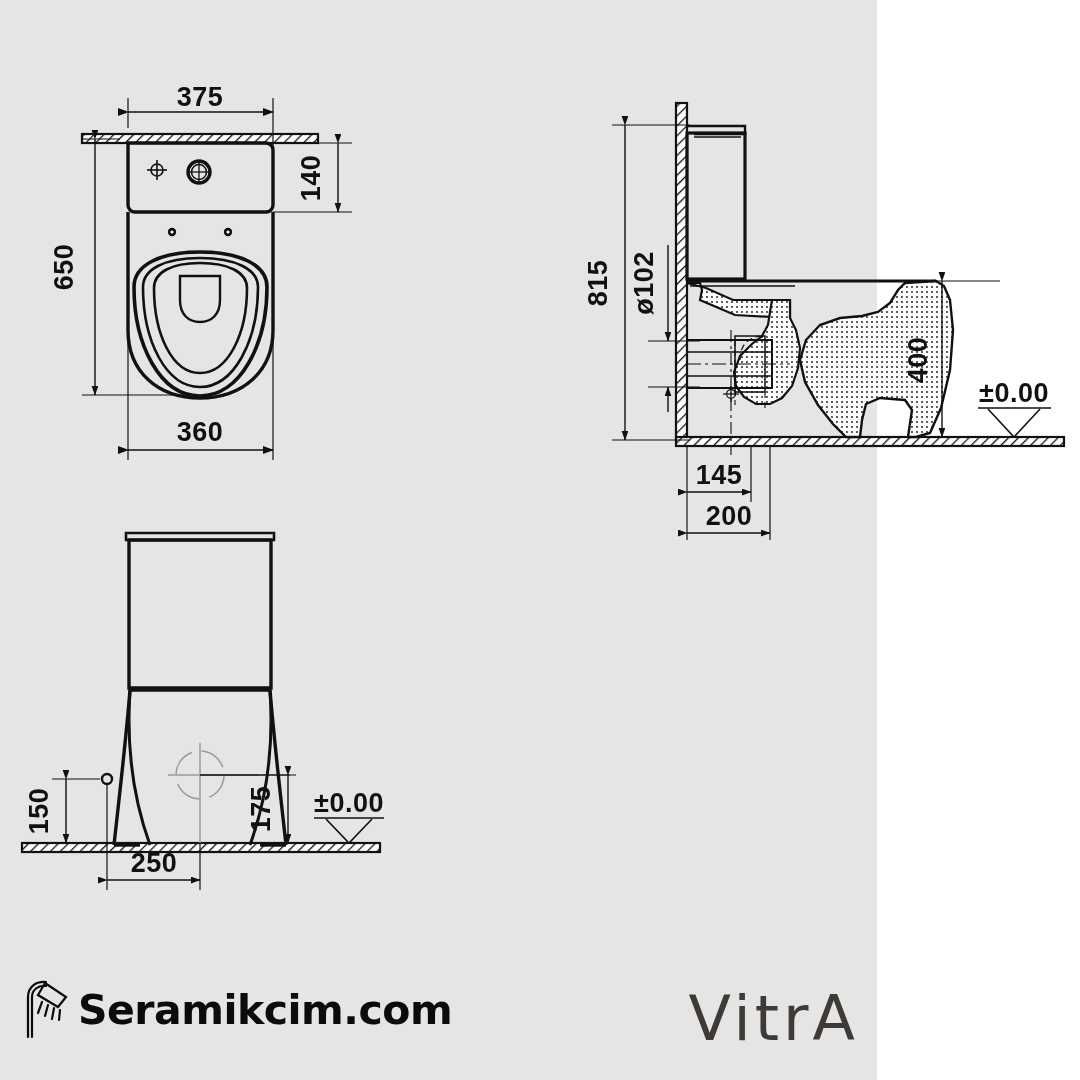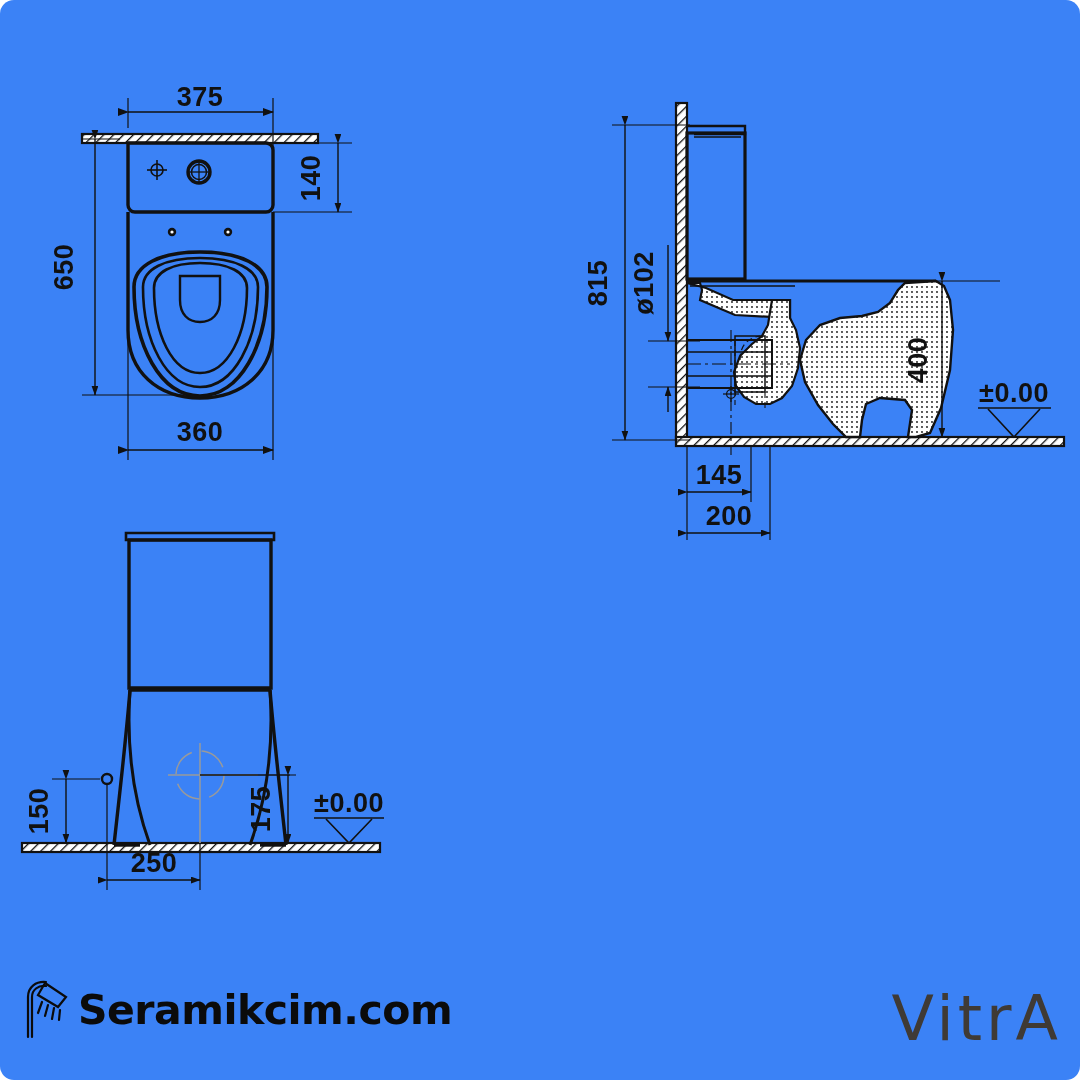--- a/index.html
+++ b/index.html
@@ -1,18 +1,18 @@
 <!DOCTYPE html>
 <html><head>
 <meta charset="utf-8">
 <style>
   html,body{margin:0;padding:0;background:#ffffff;}
   body{width:1080px;height:1080px;overflow:hidden;
        font-family:"Liberation Sans","DejaVu Sans",sans-serif;}
-  #stage{position:relative;width:1080px;height:1080px;background:#3b82f6;border-radius:14px;}
+  #stage{position:relative;width:877px;height:1080px;background:#e5e5e5;}
   svg.draw{position:absolute;left:0;top:0;width:1080px;height:1080px;}
   .dimtext{font-family:"Liberation Sans","DejaVu Sans",sans-serif;
            font-size:27px;font-weight:700;fill:#111;letter-spacing:0.5px;}
   .brandwrap{position:absolute;}
   #seramikcim{left:18px;top:975px;display:flex;align-items:center;}
   #seramikcim .txt{font-family:"DejaVu Sans","Liberation Sans",sans-serif;
       font-size:41px;font-weight:700;color:#0b0b0b;letter-spacing:-0.5px;
       line-height:1;margin-left:4px;}
   #vitra{right:18px;top:975px;}
   #vitra .vt{font-family:"DejaVu Sans","Liberation Sans",sans-serif;

